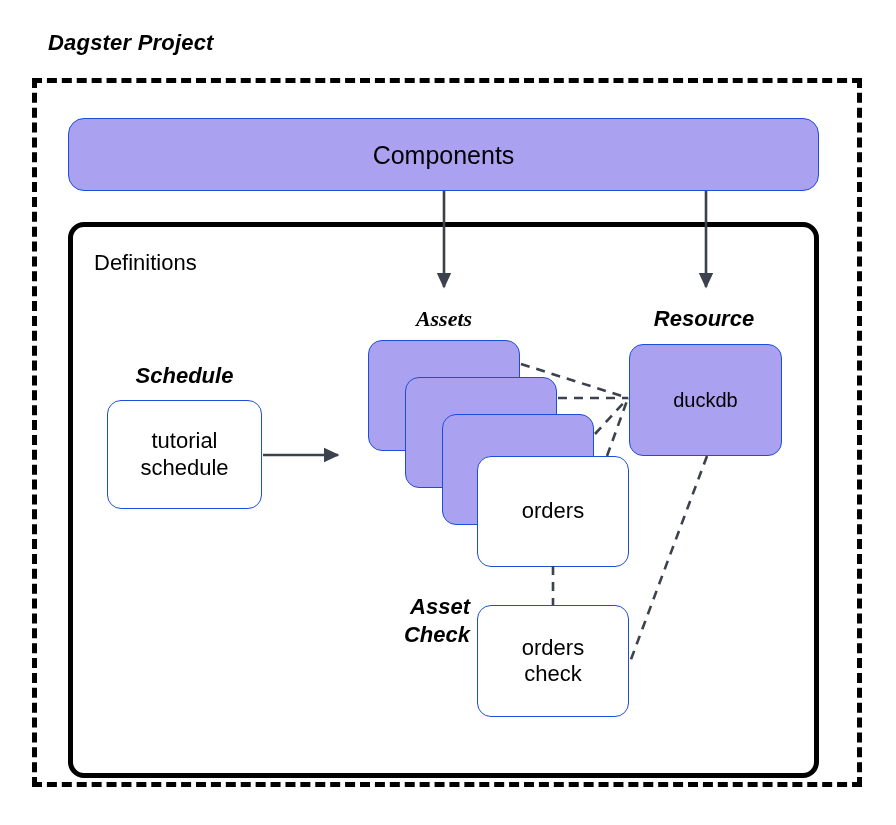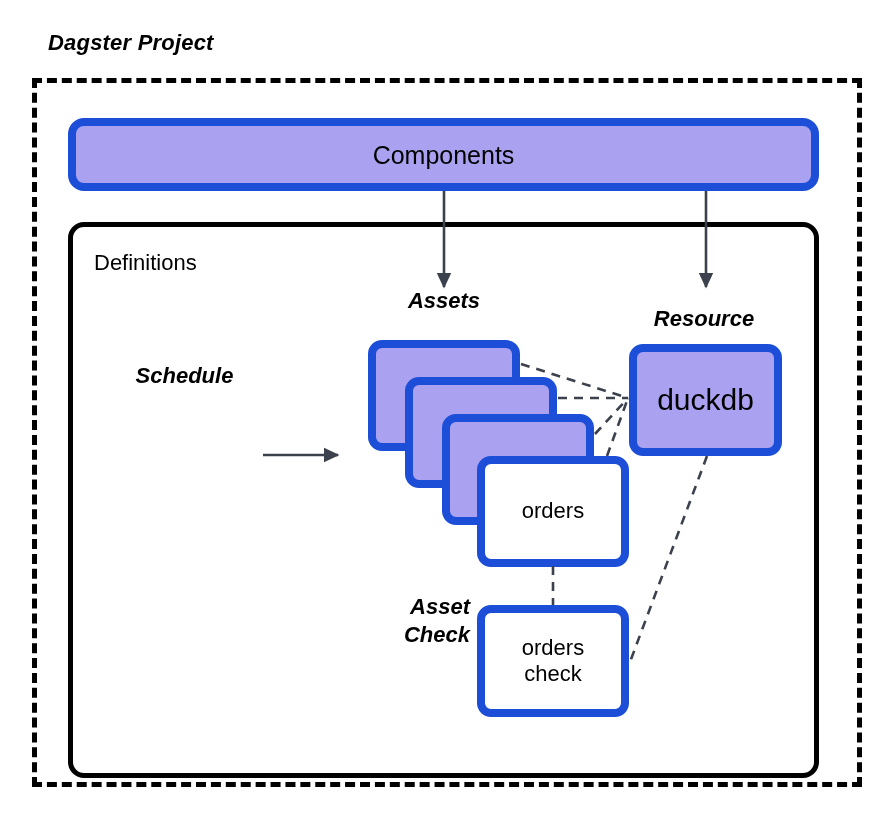--- a/index.html
+++ b/index.html
@@ -40,21 +40,21 @@
     font-weight: 600;
     color: #000000;
     letter-spacing: .2px;
     white-space: nowrap;
   }
 
   
   .node {
     position: absolute;
     box-sizing: border-box;
-    border: 8px solid #1d4ed8;
+    border: 1px solid #1d4ed8;
     border-radius: 14px;
     display: flex;
     align-items: center;
     justify-content: center;
     text-align: left;
     color: #000000;
     line-height: 1.2;
     background: #ffffff;
   }
   .node.purple { background: #aaa2f0; }
@@ -96,41 +96,41 @@
     position: absolute;
     font-size: 22px;
     font-style: italic;
     font-weight: 600;
     color: #000000;
     white-space: pre-line;
     line-height: 1.25;
     text-align: center;
   }
   .caption-schedule { left: 112px; top: 362px; width: 145px; }
-  .caption-assets   { left: 368px; top: 287px; width: 152px; }
+  .caption-assets   { left: 368px; top: 305px; width: 152px; font-family: Liberation Serif, serif; }
   .caption-resource { left: 628px; top: 305px; width: 152px; }
   .caption-assetcheck {
     left: 370px; top: 593px; width: 100px; text-align: right;
   }
 
   
   .schedule-node {
     left: 107px; top: 400px; width: 155px; height: 109px;
     font-size: 22px; flex-direction: column;
   }
   .asset-card-1 { left: 368px; top: 340px; width: 152px; height: 111px; }
   .asset-card-2 { left: 405px; top: 377px; width: 152px; height: 111px; }
   .asset-card-3 { left: 442px; top: 414px; width: 152px; height: 111px; }
   .asset-node-orders-agg {
     left: 477px; top: 456px; width: 152px; height: 111px;
     font-size: 22px; flex-direction: column;
   }
   .resource-node-duckdb {
     left: 629px; top: 344px; width: 153px; height: 112px;
-    font-size: 30px;
+    font-size: 20px;
   }
   .asset-check-node {
     left: 477px; top: 605px; width: 152px; height: 112px;
     font-size: 22px; flex-direction: column;
   }
 
   
   .asset-card-1 { z-index: 2; }
   .asset-card-2 { z-index: 3; }
   .asset-card-3 { z-index: 4; }
@@ -174,20 +174,24 @@
 
   <div class="definitions-box"></div>
   <div class="definitions-label">Definitions</div>
 
   <div class="caption caption-schedule">Schedule</div>
   <div class="caption caption-assets">Assets</div>
   <div class="caption caption-resource">Resource</div>
   <div class="caption caption-assetcheck">Asset
 Check</div>
 
+  <div class="node schedule-node">
+    <span class="node-label">tutorial</span>
+    <span class="node-label">schedule</span>
+  </div>
 
   <div class="node purple asset-card-1"></div>
   <div class="node purple asset-card-2"></div>
   <div class="node purple asset-card-3"></div>
 
   <div class="node asset-node-orders-agg">
     <span class="node-label">orders</span>
   </div>
 
   <div class="node purple resource-node-duckdb">

